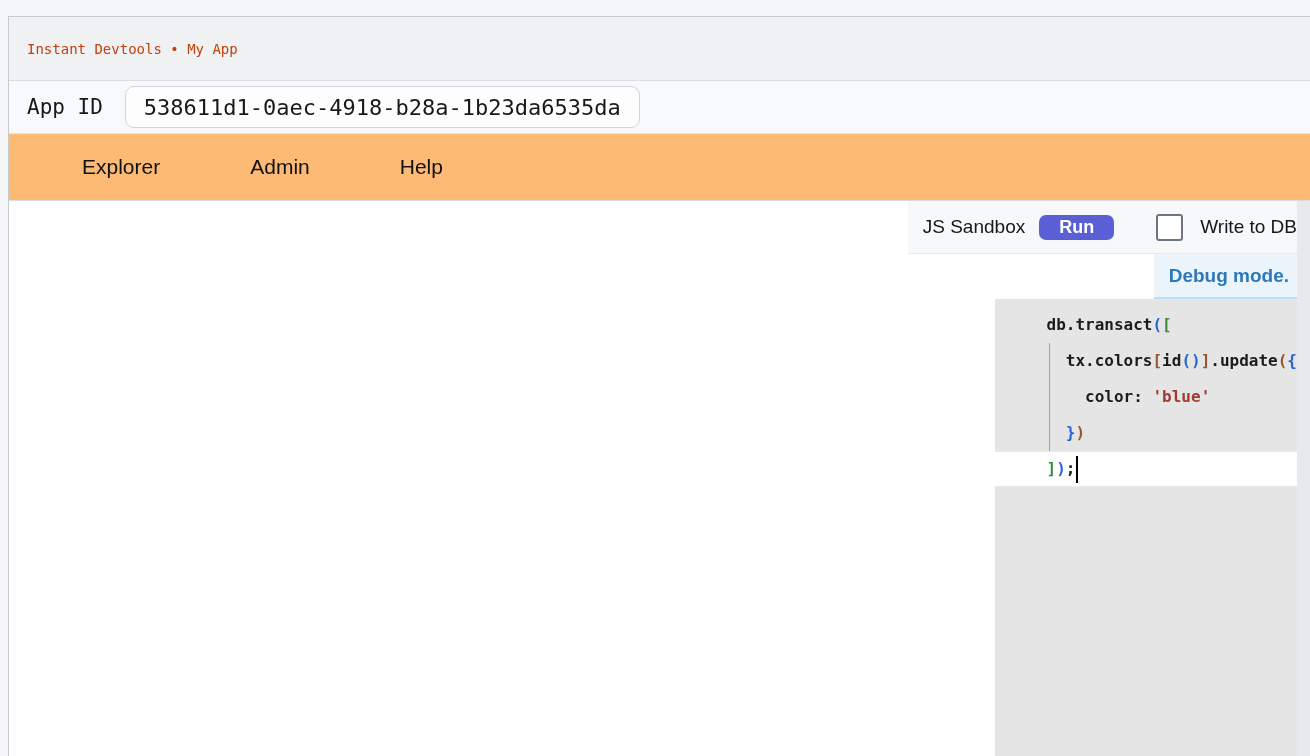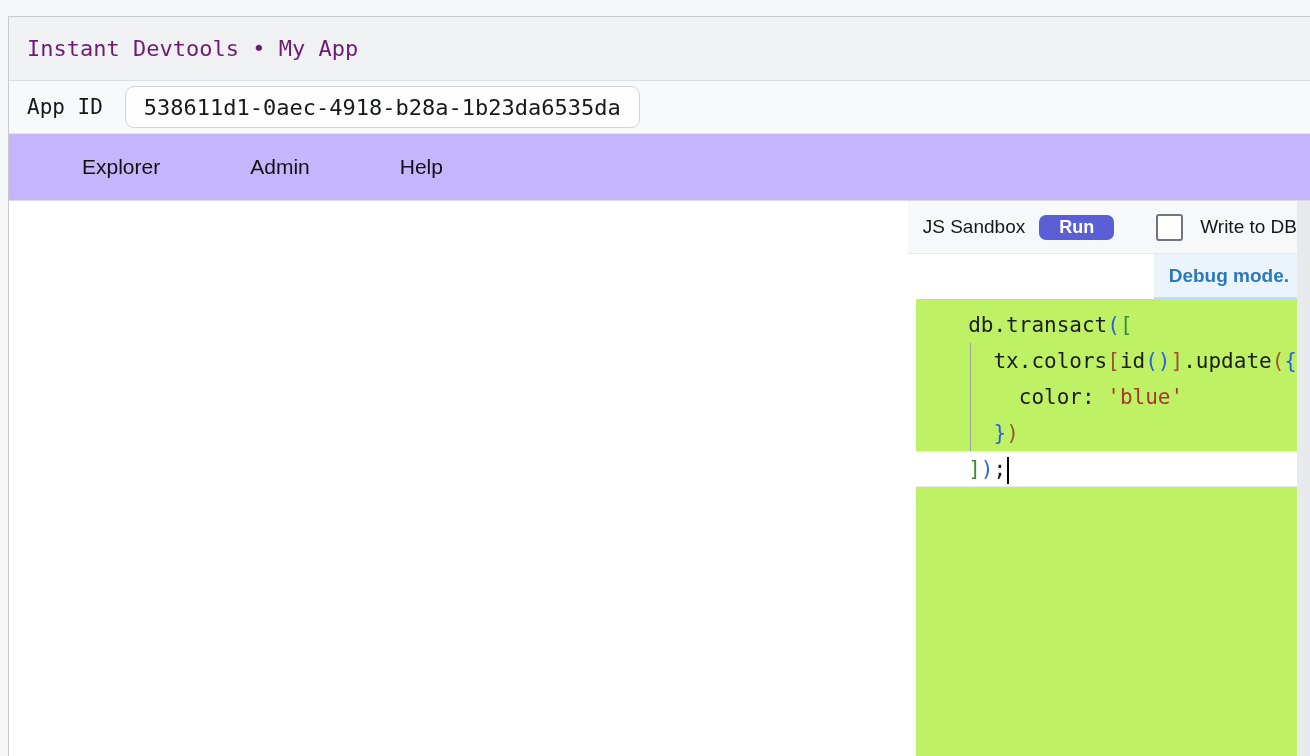--- a/index.html
+++ b/index.html
@@ -12,32 +12,32 @@
   body{background:#f5f6f7;font-family:"Liberation Sans",sans-serif;color:#1c1c1c;}
   .stage{position:relative;width:1310px;height:756px;overflow:hidden;}
 
   .panel{position:absolute;left:8px;top:16px;right:0;bottom:0;
     background:#ffffff;border-top:1px solid #c9cacd;border-left:1px solid #c9cacd;
     display:flex;flex-direction:column;}
 
   
   .titlebar{height:64px;flex:0 0 64px;background:#f0f1f3;border-bottom:1px solid #dcdee1;
     display:flex;align-items:center;padding-left:18px;}
-  .titlebar .title{font-family:"DejaVu Sans Mono","Liberation Mono",monospace;font-size:22px;color:#701a75;}
+  .titlebar .title{font-family:"DejaVu Sans Mono","Liberation Mono",monospace;font-size:14px;color:#c2410c;}
 
   
   .appid-row{height:53px;flex:0 0 53px;background:#f8f9fa;border-bottom:1px solid #e3e5e8;
     display:flex;align-items:center;padding-left:18px;gap:22px;}
   .appid-label{font-family:"DejaVu Sans Mono","Liberation Mono",monospace;font-size:21px;color:#17181a;}
   .appid-pill{background:#fdfdfe;border:1px solid #d1d4da;border-radius:9px;height:42px;
     display:flex;align-items:center;padding:0 18px;
     font-family:"DejaVu Sans Mono","Liberation Mono",monospace;font-size:22px;color:#17181a;}
 
   
-  .tabs-row{height:67px;flex:0 0 67px;background:#c4b5fd;border-bottom:1px solid #d9dbde;
+  .tabs-row{height:67px;flex:0 0 67px;background:#fdba74;border-bottom:1px solid #d9dbde;
     display:flex;align-items:center;padding-left:47px;gap:38px;}
   .tab{font-size:21px;color:#101112;padding:9px 26px;border-radius:9px;cursor:pointer;white-space:nowrap;}
   .tab.active{background:#e8e8eb;}
 
   
   .lower{flex:1;display:flex;flex-direction:row;min-height:0;}
   .lower-main{flex:1;display:flex;flex-direction:column;min-width:0;align-items:flex-end;}
   .scroll-gutter{flex:0 0 13px;background:#e8e9ec;}
 
   
@@ -50,23 +50,23 @@
     border-radius:3px;cursor:pointer;}
   .db-label{margin-left:17px;font-size:19px;color:#16171a;}
 
   
   .debug-banner{height:45px;flex:0 0 45px;background:var(--banner-bg);border-bottom:2px solid var(--banner-border);
     display:flex;align-items:center;padding-left:15px;font-size:19px;}
   .debug-bold{font-weight:bold;color:var(--banner-bold);margin-right:8px;}
   .debug-text{color:var(--banner-text);}
 
   
-  .editor{flex:1;background:#bef264;position:relative;overflow:hidden;
-    font-family:"DejaVu Sans Mono","Liberation Mono",monospace;font-size:21px;
-    font-variant-ligatures:none;cursor:text;}
+  .editor{flex:1;background:#e5e5e5;position:relative;overflow:hidden;
+    font-family:"DejaVu Sans Mono","Liberation Mono",monospace;font-size:16px;
+    font-variant-ligatures:none;cursor:text;font-weight:bold;}
   .code-lines{padding-top:8px;}
   .code-line{height:36px;line-height:36px;padding-left:52px;white-space:pre;}
   .code-line.active{border-top:1px solid #e9e9ea;border-bottom:1px solid #e9e9ea;height:36px;line-height:34px;background:#ffffff;}
   .tok-plain{color:var(--tok-plain);}
   .tok-blue{color:var(--tok-blue);}
   .tok-green{color:var(--tok-green);}
   .tok-brown{color:var(--tok-brown);}
   .tok-string{color:var(--tok-string);}
   .indent-guide{position:absolute;left:54px;top:44px;width:1px;height:108px;background:#a3a3a5;}
   .cursor{display:inline-block;width:2px;height:27px;background:#000000;vertical-align:middle;margin-left:1px;}

